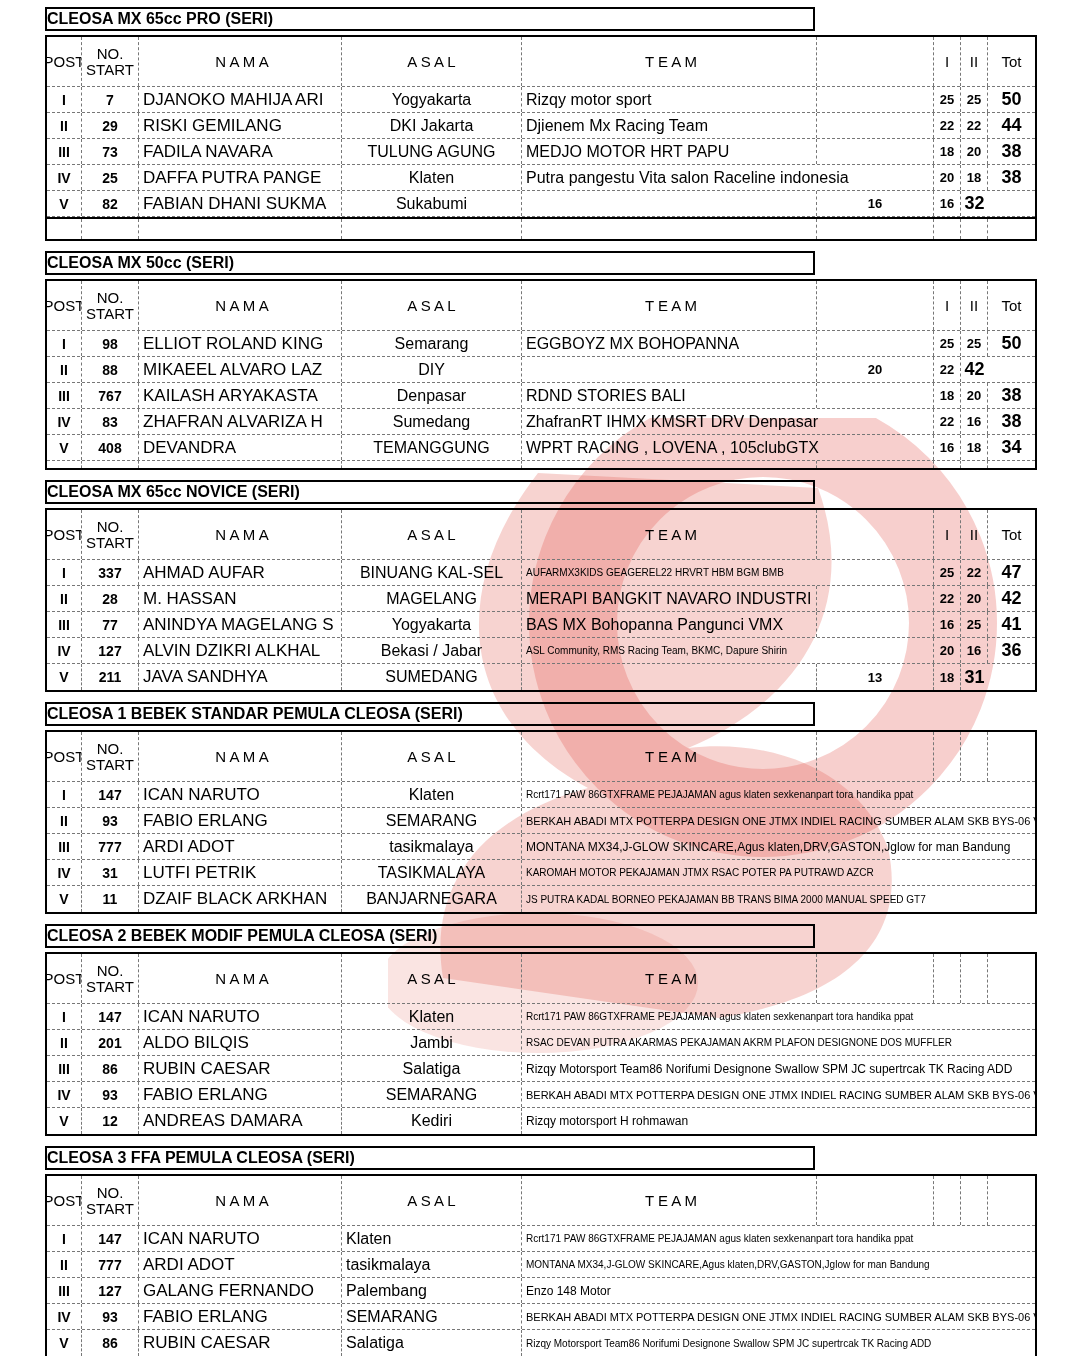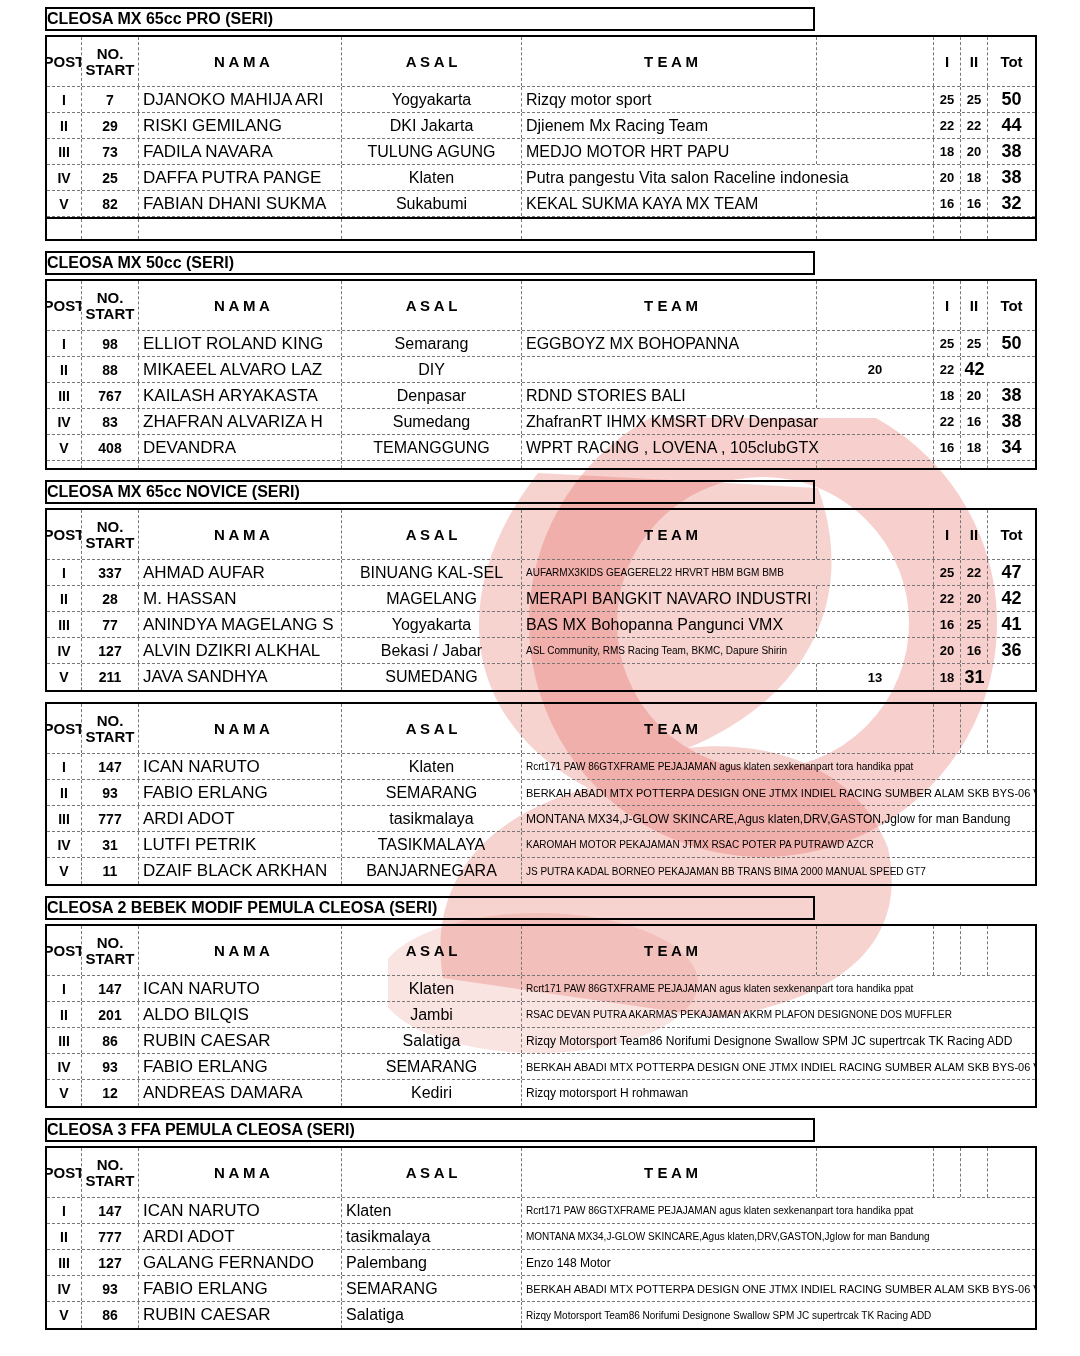--- a/index.html
+++ b/index.html
@@ -27,21 +27,21 @@
   .row.header{height:50px;}
   .row.data{height:26px;}
   .row.empty{height:22px;border-top:2px solid #000;}
   .row.strip{height:7px;}
   .cell{
     border-right:1px dashed #777;box-sizing:border-box;
     display:flex;align-items:center;overflow:hidden;min-width:0;
   }
   .cell:last-child{border-right:none;}
   .cell.nobr{border-right:none;}
-  .header .cell{justify-content:center;font-weight:bold;font-size:15px;white-space:nowrap;}
+  .header .cell{justify-content:center;font-weight:normal;font-size:15px;white-space:nowrap;}
   .header .c-nostart{flex-direction:column;line-height:16px;}
   .header .c-nostart div{white-space:nowrap;}
   .c-pos{justify-content:center;font-weight:bold;font-size:14px;}
   .c-no{justify-content:center;font-weight:bold;font-size:14px;}
   .c-nama{padding-left:4px;font-size:17px;white-space:nowrap;}
   .c-asal{justify-content:center;font-size:16px;white-space:nowrap;}
   .c-asal.left{justify-content:flex-start;padding-left:4px;}
   .c-team{padding-left:4px;white-space:nowrap;}
   .c-team.ovf{overflow:visible;position:relative;z-index:2;}
   .c-team.wide{grid-column:5/10;}
@@ -124,21 +124,20 @@
             <div class="cell c-blank"></div>
             <div class="cell c-r1">20</div>
             <div class="cell c-r2">18</div>
             <div class="cell c-tot">38</div>
           </div>
           <div class="row data">
             <div class="cell c-pos">V</div>
             <div class="cell c-no">82</div>
             <div class="cell c-nama">FABIAN DHANI SUKMA</div>
             <div class="cell c-asal">Sukabumi</div>
-            <div class="cell c-team fs16">KEKAL SUKMA KAYA MX TEAM</div>
             <div class="cell c-blank"></div>
             <div class="cell c-r1">16</div>
             <div class="cell c-r2">16</div>
             <div class="cell c-tot">32</div>
           </div>
           <div class="row empty">
             <div class="cell"></div>
             <div class="cell"></div>
             <div class="cell"></div>
             <div class="cell"></div>
@@ -305,20 +304,23 @@
             <div class="cell c-nama">JAVA SANDHYA</div>
             <div class="cell c-asal">SUMEDANG</div>
             <div class="cell c-blank"></div>
             <div class="cell c-r1">13</div>
             <div class="cell c-r2">18</div>
             <div class="cell c-tot">31</div>
           </div>
         </div>
       </div>
       <div class="section">
+        <div class="title-box">
+          <div class="title-text">CLEOSA 1 BEBEK STANDAR PEMULA CLEOSA (SERI)</div>
+        </div>
         <div class="gtable">
           <div class="row header">
             <div class="cell c-pos">POST</div>
             <div class="cell c-nostart">
               <div>NO.</div>
               <div>START</div>
             </div>
             <div class="cell c-nama">N A M A</div>
             <div class="cell c-asal">A S A L</div>
             <div class="cell c-team">T E A M</div>

